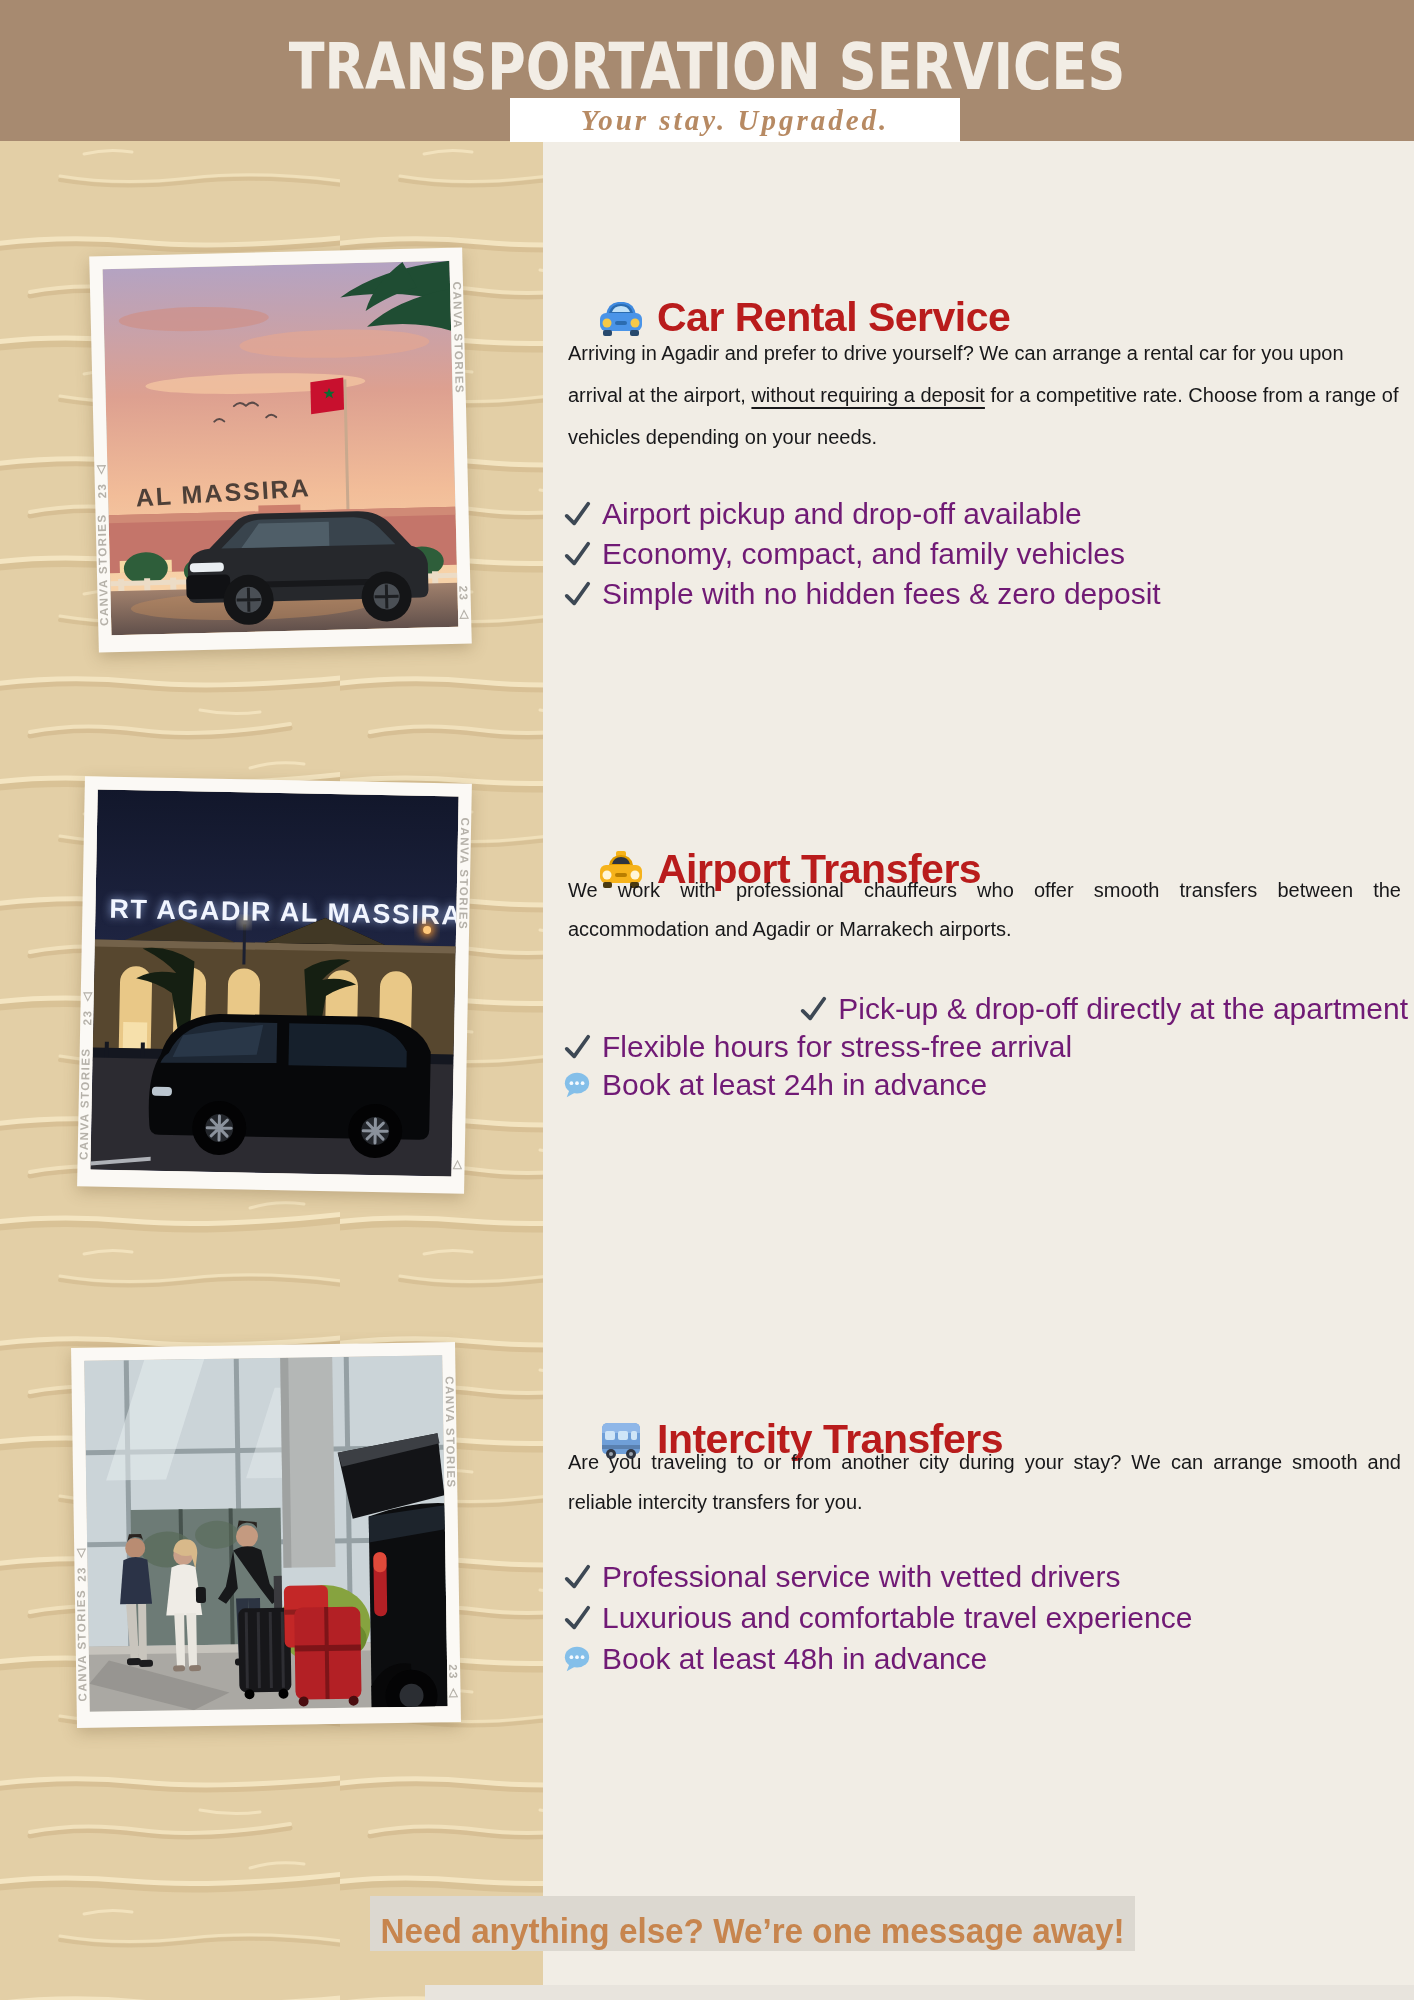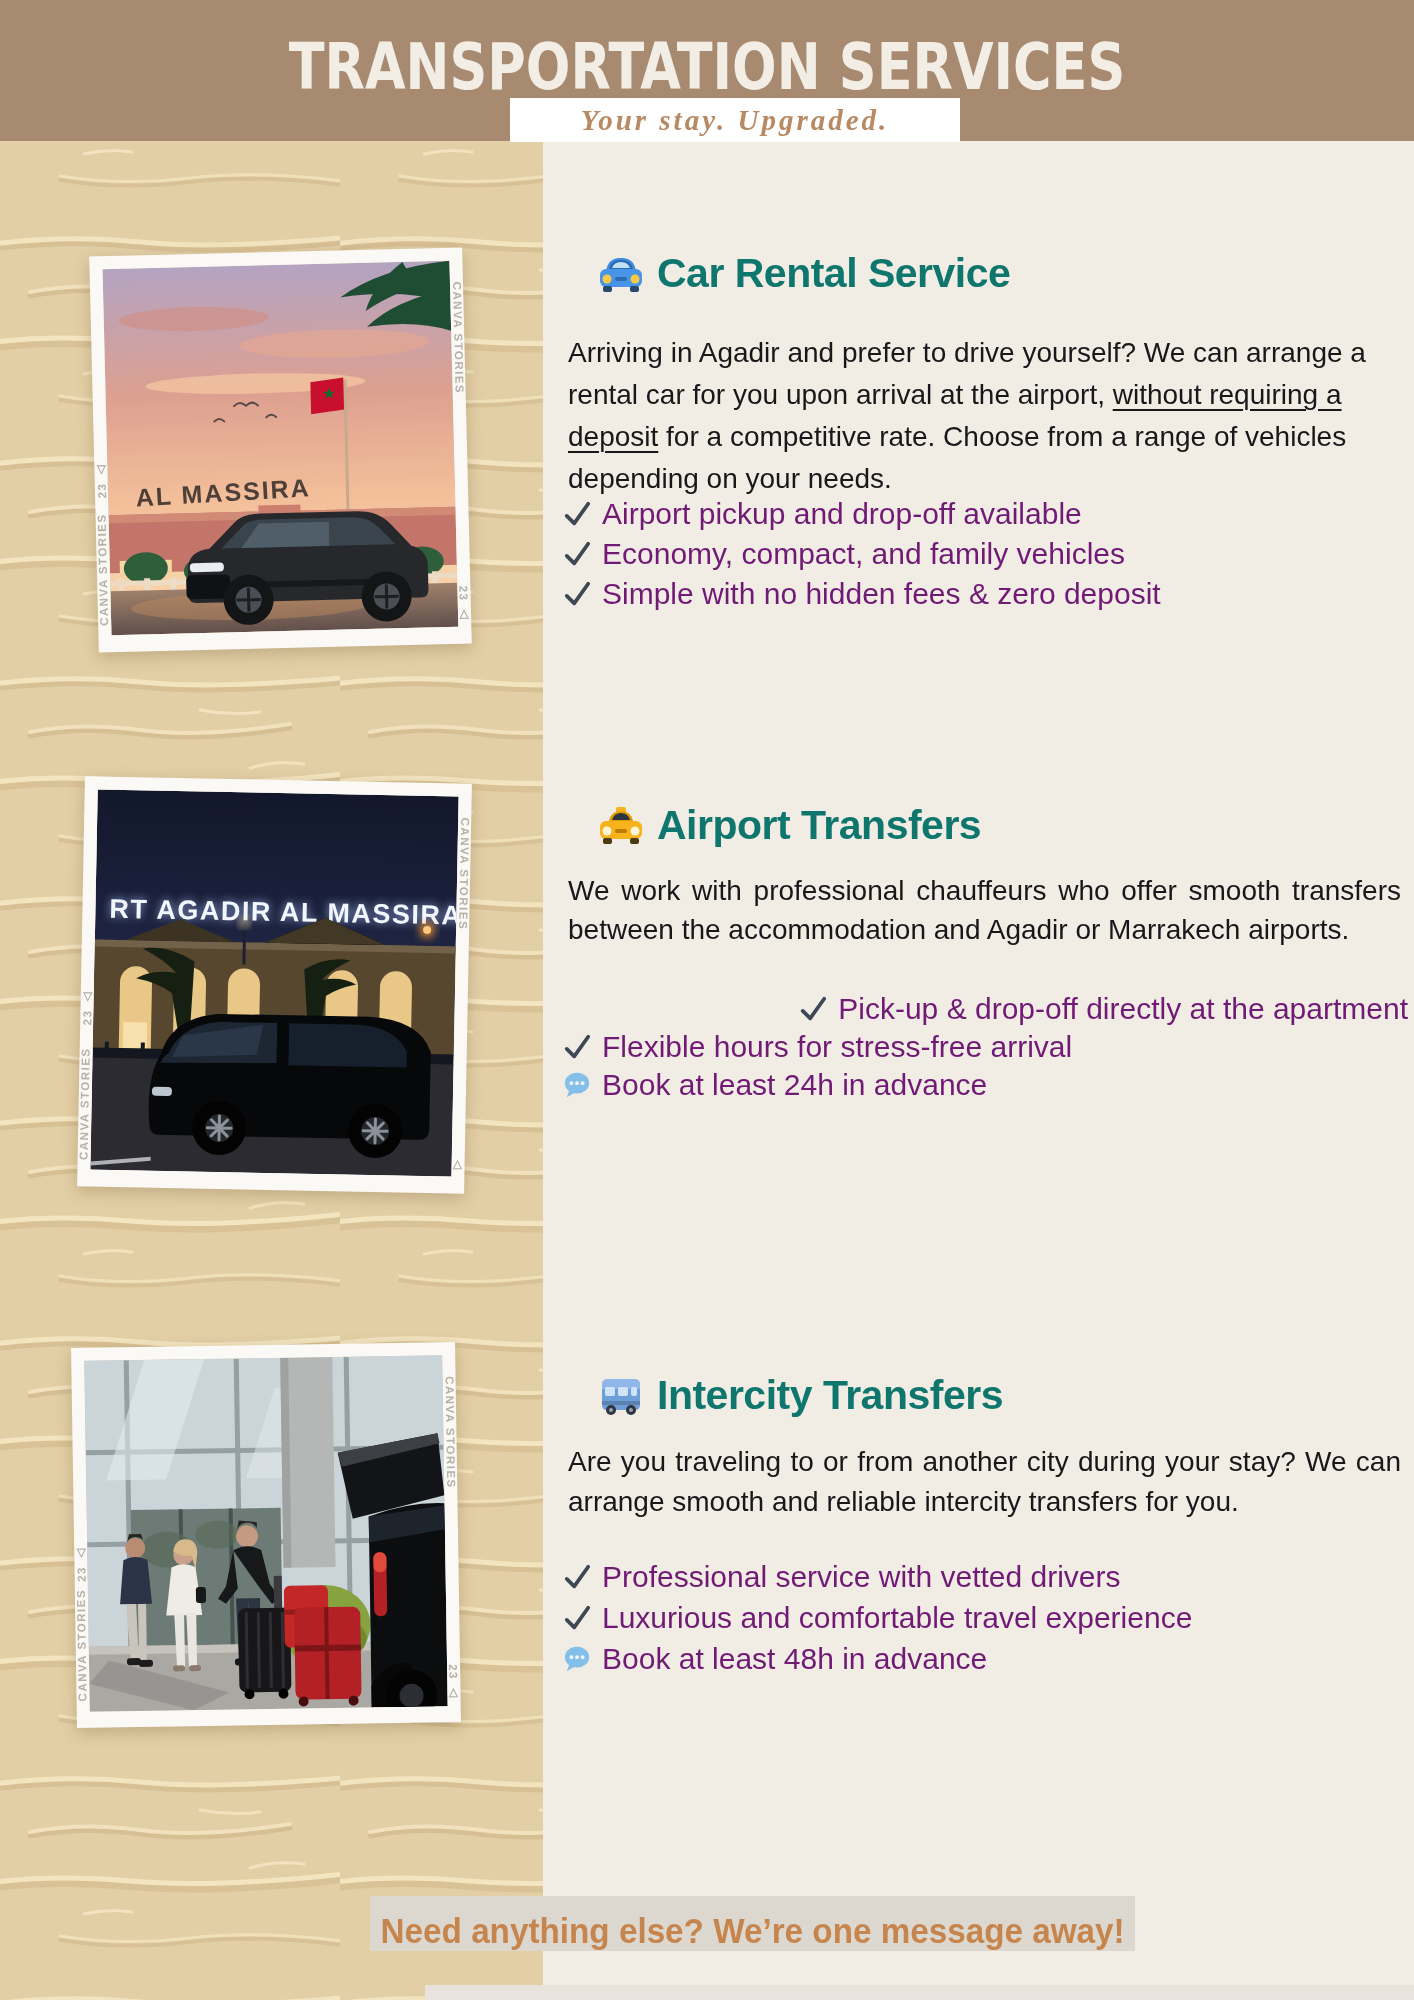--- a/index.html
+++ b/index.html
@@ -26,23 +26,23 @@
   #photo3 .pframe{width:358px;height:351px;}
   .mk{position:absolute;color:#b5b1a9;font-size:11.5px;letter-spacing:1.5px;font-weight:700;
       writing-mode:vertical-rl;white-space:nowrap;}
   .mk.flip{transform:rotate(180deg);}
   .mk-rt{right:0px;top:34px;}
   .mk-lb{left:0px;bottom:26px;}
   .mk-ln{left:0px;top:52%;}
   .mk-rn{right:0px;bottom:22px;}
   
   .sec-head{position:absolute;left:598px;display:flex;align-items:center;gap:13px;
-            font-weight:800;font-size:41px;color:#0f766e;letter-spacing:-.5px;white-space:nowrap;}
+            font-weight:800;font-size:41px;color:#b91c1c;letter-spacing:-.5px;white-space:nowrap;margin-top:44px;}
   .sec-head .hicon{width:46px;height:42px;flex:0 0 auto;}
-  .sec-body{position:absolute;left:568px;width:833px;font-size:28px;color:#18181a;}
+  .sec-body{position:absolute;left:568px;width:833px;font-size:20px;color:#18181a;}
   .just{text-align:justify;}
   .u{text-decoration:underline;text-underline-offset:5px;text-decoration-thickness:2px;}
   .checklist{position:absolute;left:563px;width:845px;}
   .citem{display:flex;align-items:center;gap:11px;font-size:30px;color:#701a75;white-space:nowrap;}
   .cicon{width:28px;height:28px;flex:0 0 auto;}
   
   .banner{position:absolute;left:370px;top:1896px;width:765px;height:55px;background:#dcd8d0;
           display:flex;align-items:flex-end;justify-content:center;}
   .banner span{font-weight:700;font-size:35px;color:#c7854e;transform:scaleX(.95);white-space:nowrap;}
   .bottom-strip{position:absolute;left:425px;top:1985px;width:989px;height:15px;background:#e8e4dd;}

